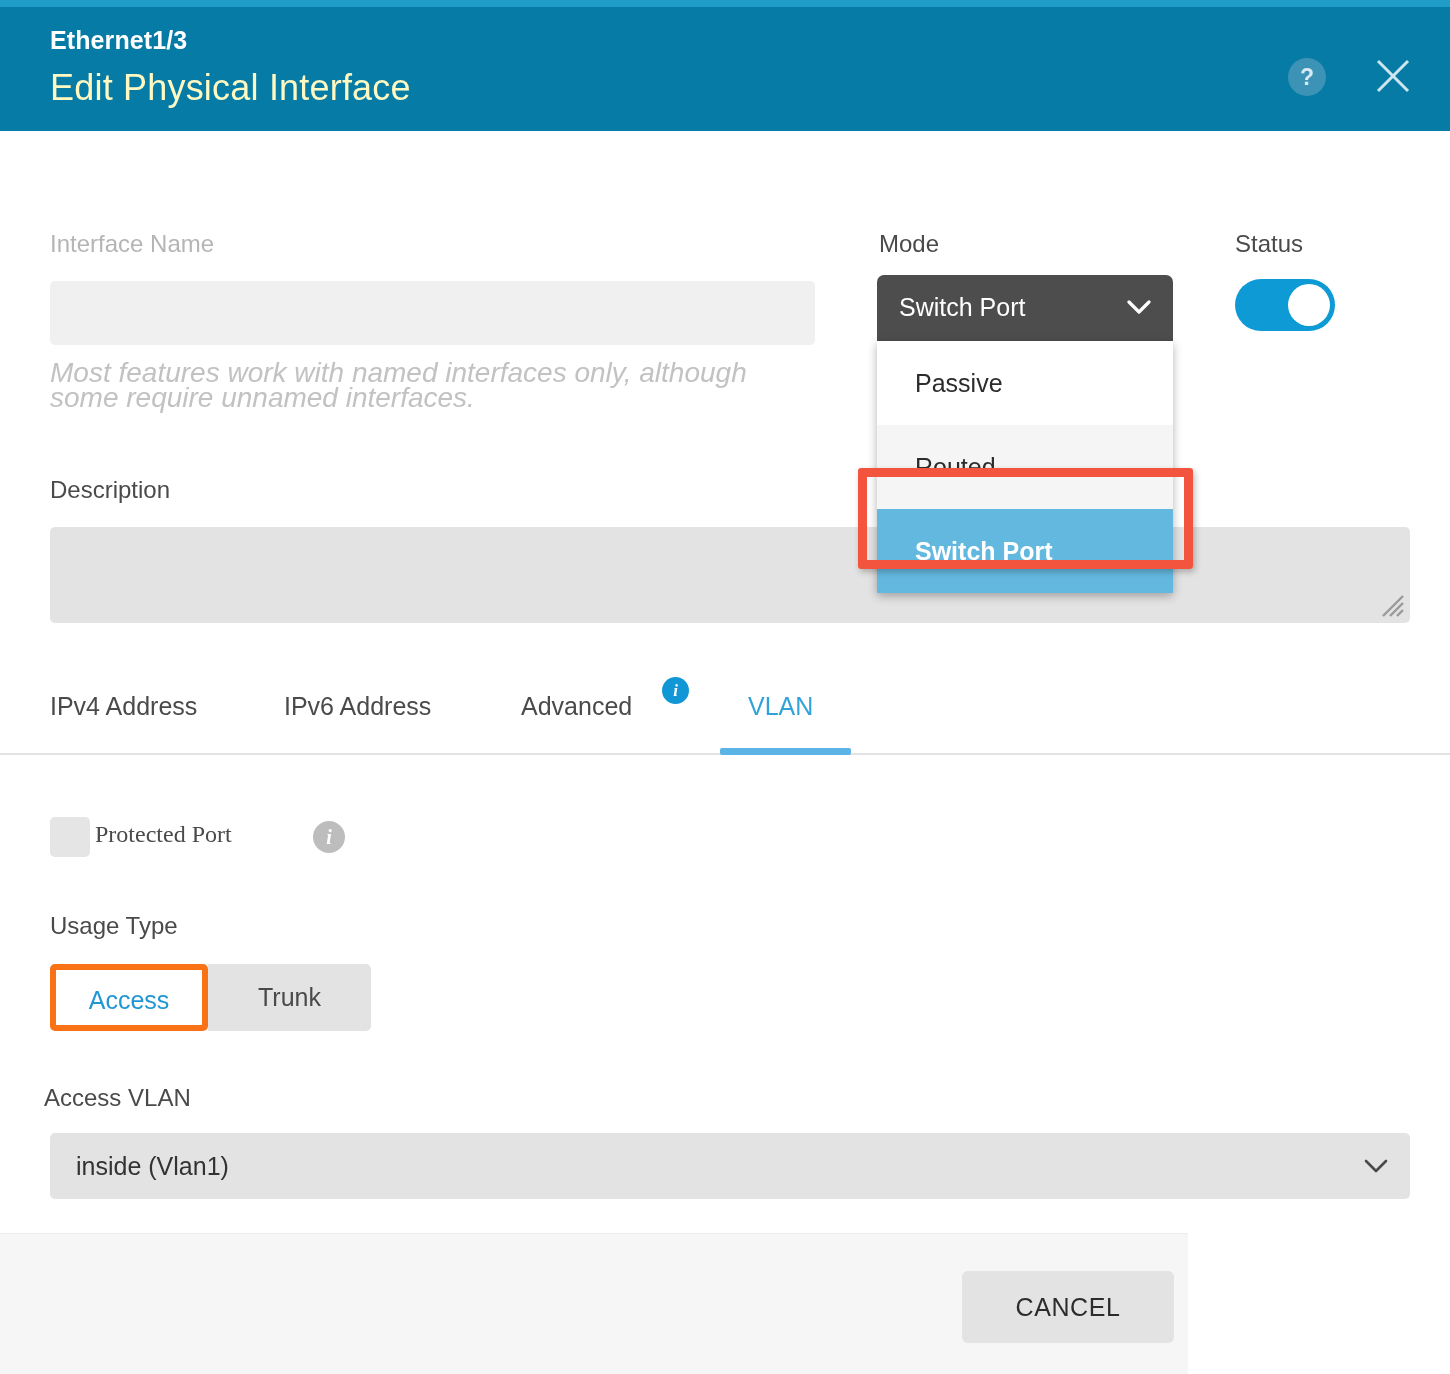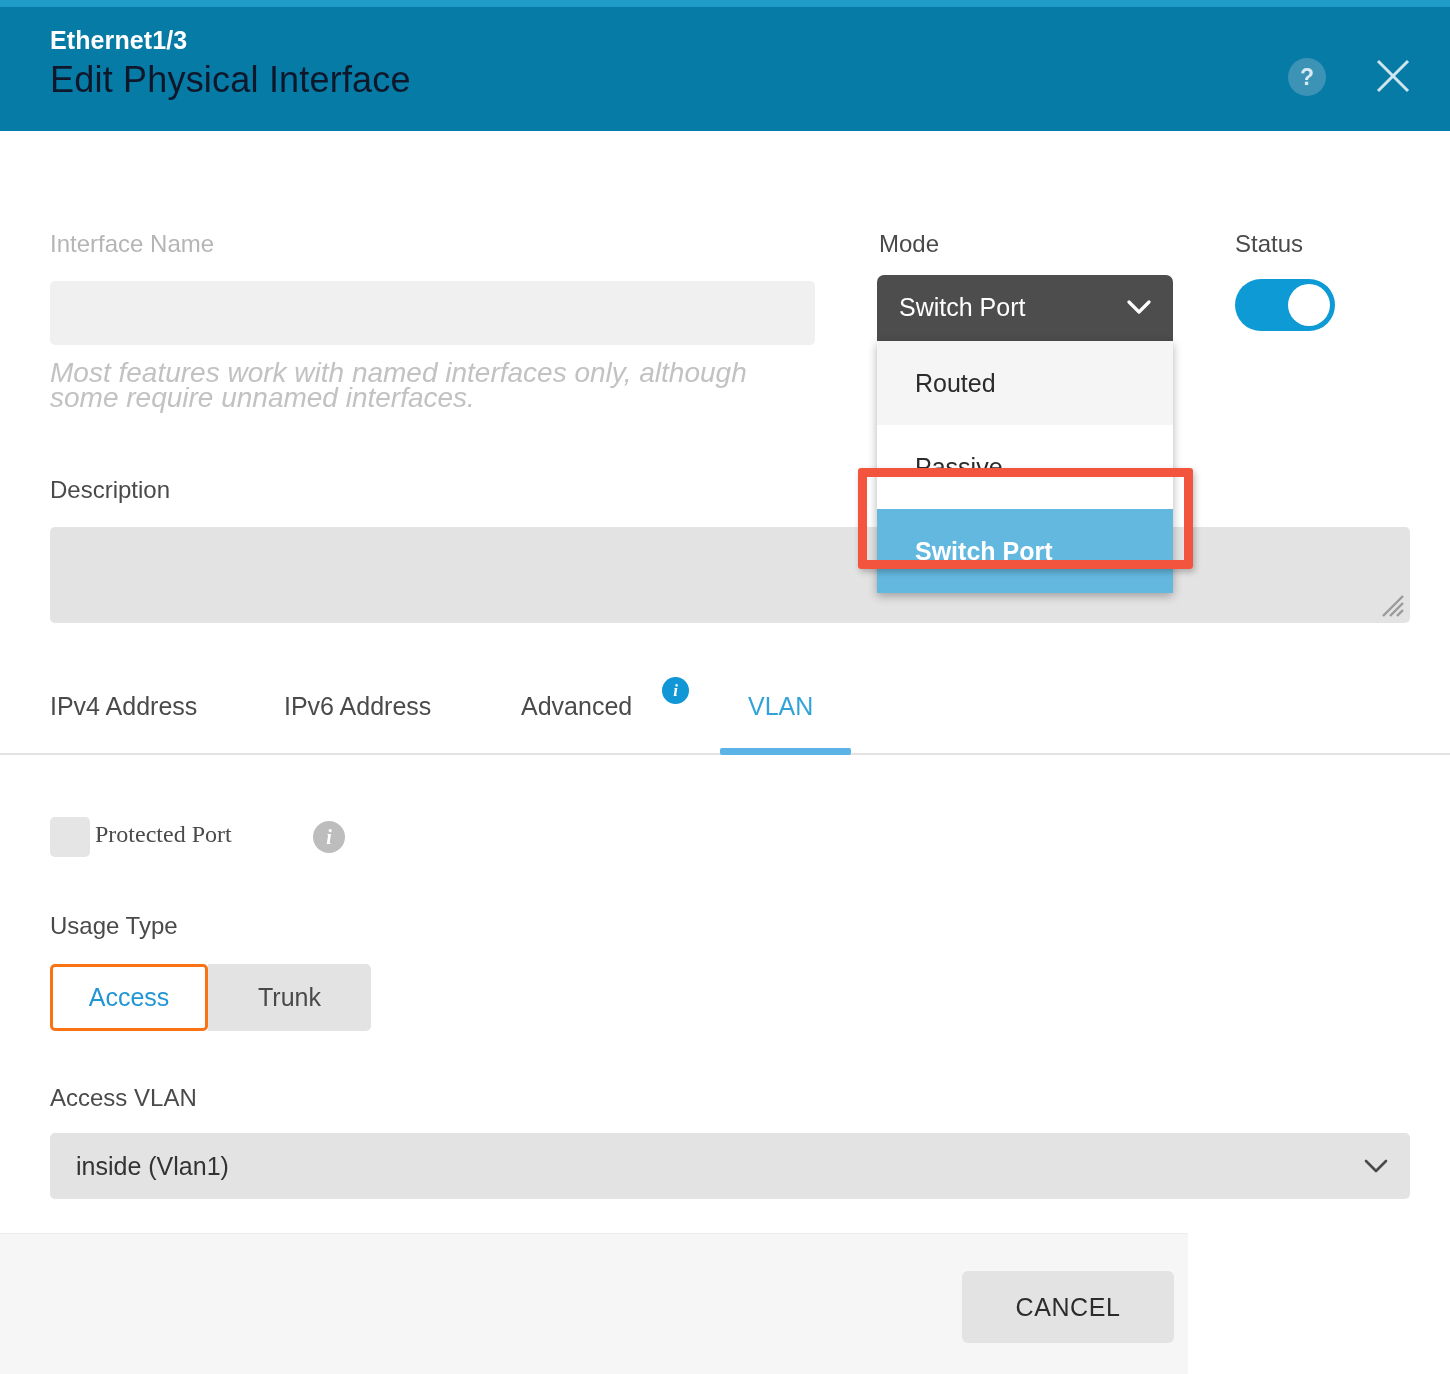--- a/index.html
+++ b/index.html
@@ -34,24 +34,24 @@
   .hdr-sub {
     position: absolute;
     left: 50px; top: 19px;
     font-size: 25px;
     font-weight: bold;
     color: #ffffff;
     letter-spacing: 0.1px;
   }
   .hdr-title {
     position: absolute;
-    left: 50px; top: 52px;
+    left: 50px; top: 60px;
     font-size: 36px;
     font-weight: 400;
-    color: #0f172a;
+    color: #fef9c3;
     letter-spacing: 0.2px;
   }
   .hdr-help {
     position: absolute;
     left: 1288px; top: 51px;
     width: 38px; height: 38px;
     border-radius: 50%;
     background: #3d93b6;
     color: #d8eaf3;
     font-size: 23px;
@@ -286,35 +286,35 @@
     position: absolute;
     top: 0; height: 67px;
     line-height: 67px;
     text-align: center;
     font-size: 25px;
     cursor: pointer;
   }
   .seg-access {
     left: 0; width: 158px;
     background: #ffffff;
-    border: 3px solid #f97316;
+    border: 6px solid #f97316;
     border-radius: 5px;
     color: #2196d4;
     line-height: 61px;
     z-index: 2;
   }
   .seg-trunk {
     left: 158px; width: 163px;
     background: #e3e3e3;
     border-radius: 0 5px 5px 0;
     color: #4a4a4a;
   }
 
   
-  .av-label { left: 50px; top: 908px; }
+  .av-label { left: 44px; top: 908px; }
   .av-select {
     position: absolute;
     left: 50px; top: 957px;
     width: 1360px; height: 66px;
     background: #e3e3e3;
     border-radius: 5px;
     cursor: pointer;
     padding-left: 48px;
   }
   .av-text {
@@ -399,22 +399,22 @@
     <div class="mode-select-btn">
       <span class="mode-select-text">Switch Port</span>
       <span class="mode-chev">
         <svg width="24" height="16" viewBox="0 0 24 16">
           <polyline points="2,3 12,13 22,3" fill="none" stroke="#ffffff" stroke-width="3.2" stroke-linecap="round" stroke-linejoin="round"></polyline>
         </svg>
       </span>
     </div>
 
     <div class="mode-menu">
+      <div class="mode-opt">Passive</div>
       <div class="mode-opt hovered">Routed</div>
-      <div class="mode-opt">Passive</div>
       <div class="mode-opt selected">Switch Port</div>
     </div>
 
     <div class="red-highlight"></div>
 
     <div class="lbl status-label">Status</div>
     <div class="status-toggle">
       <div class="status-knob"></div>
     </div>
 

